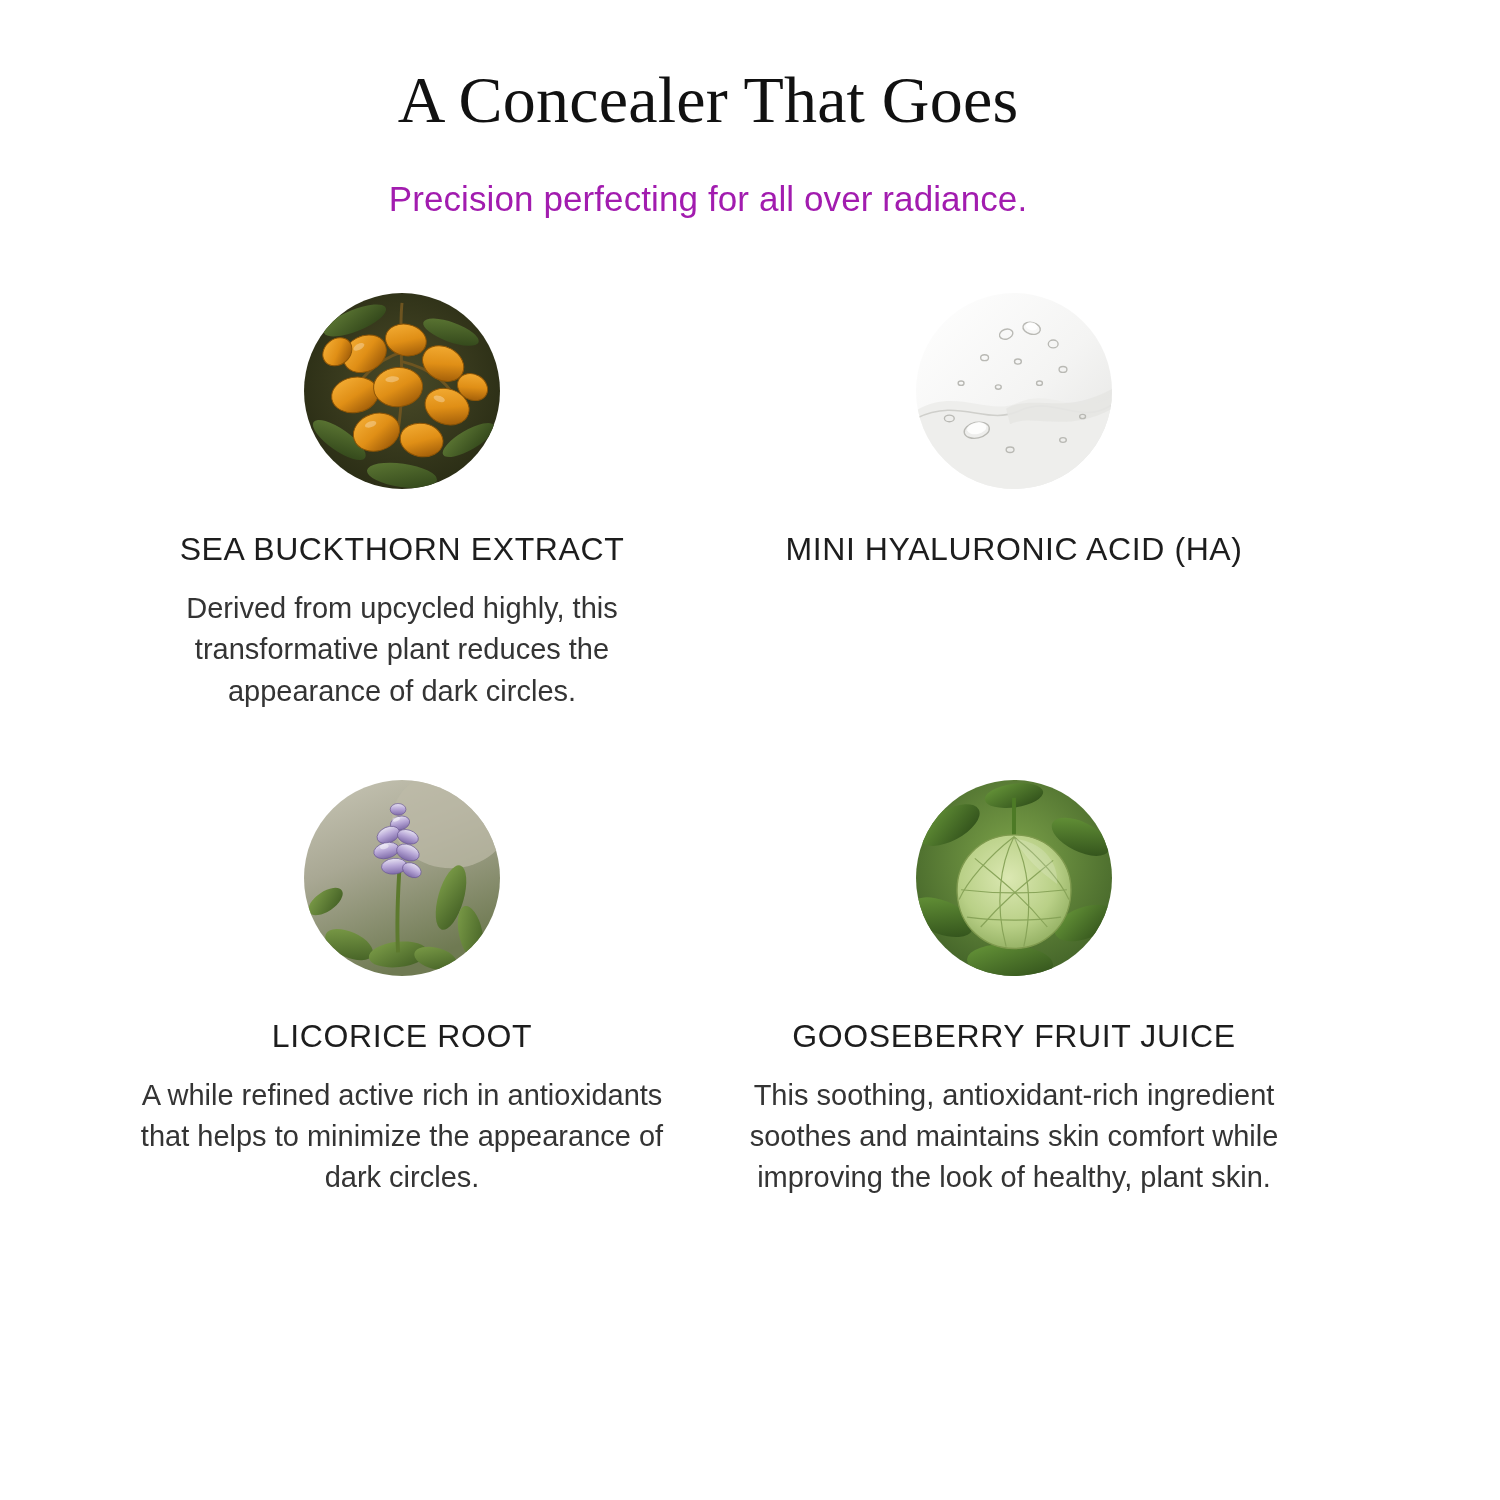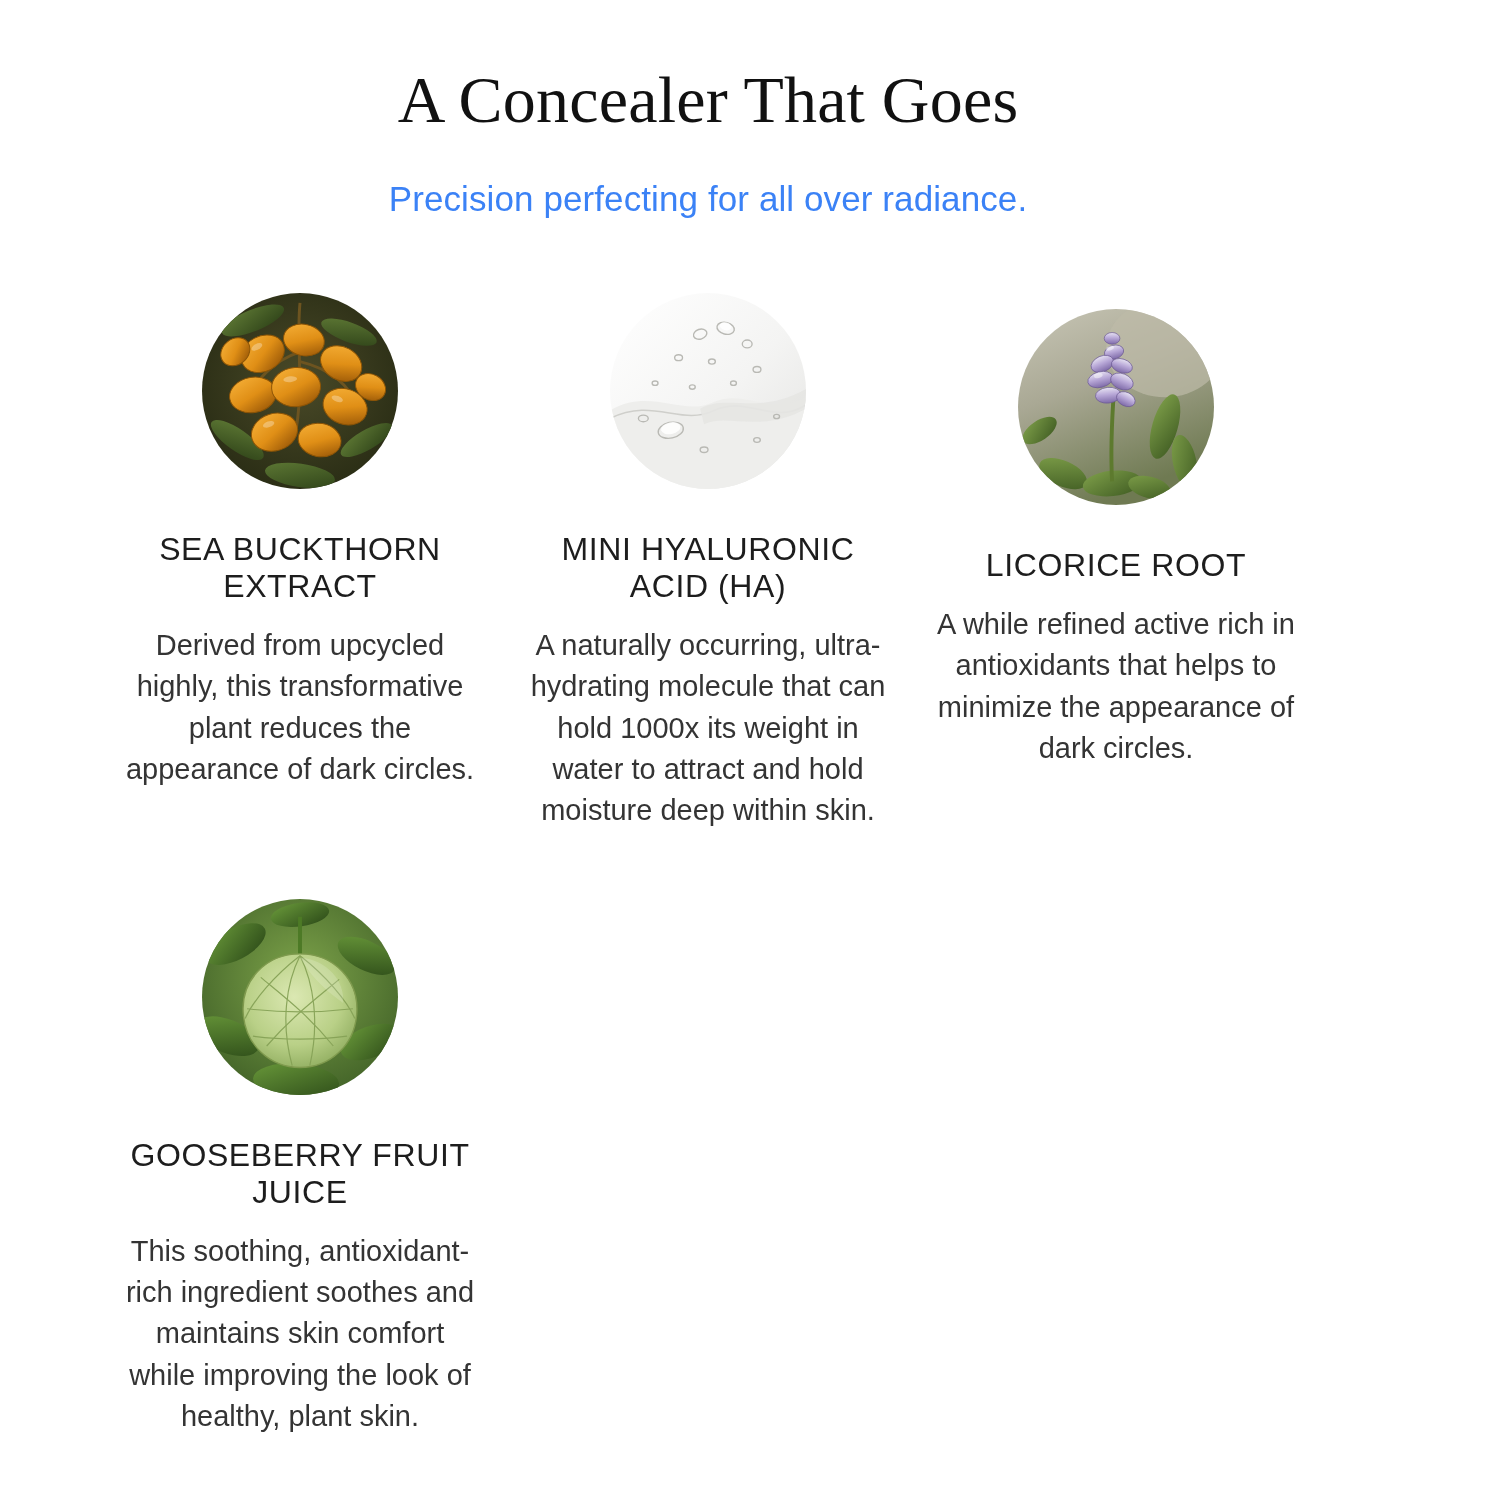--- a/index.html
+++ b/index.html
@@ -34,29 +34,29 @@
     letter-spacing: 0.2px;
     color: #111111;
     max-width: 1160px;
     margin: 0 auto;
   }
   .subhead {
     margin-top: 38px;
     font-family: "Liberation Sans", sans-serif;
     font-size: 35px;
     font-weight: 400;
-    color: #3b82f6;
+    color: #a21caf;
     letter-spacing: 0.1px;
   }
 
   
   .grid {
     margin-top: 74px;
     display: grid;
-    grid-template-columns: 1fr 1fr 1fr;
+    grid-template-columns: 1fr 1fr;
     column-gap: 0px;
     row-gap: 52px;
     padding: 0 96px;
   }
   .card {
     display: flex;
     flex-direction: column;
     align-items: center;
     text-align: center;
     padding: 0 24px;
@@ -190,21 +190,20 @@
             <ellipse cx="150" cy="150" rx="3.4" ry="2.4"></ellipse>
             <ellipse cx="170" cy="126" rx="3" ry="2.2"></ellipse>
           </g>
           <g fill="#ffffff" opacity="0.85">
             <ellipse cx="62" cy="138" rx="10" ry="6" transform="rotate(-12 62 138)"></ellipse>
             <ellipse cx="118" cy="34" rx="6" ry="4" transform="rotate(14 118 34)"></ellipse>
           </g>
         </svg>
       </div>
       <div class="card-title">MINI HYALURONIC ACID (HA)</div>
-      <div class="card-body">A naturally occurring, ultra-hydrating molecule that can hold 1000x its weight in water to attract and hold moisture deep within skin.</div>
     </div>
 
     <div class="card left row2">
       <div class="thumb">
         <svg viewBox="0 0 200 200" preserveAspectRatio="xMidYMid slice" aria-hidden="true">
           <defs>
             <linearGradient id="bgC" x1="0" y1="0" x2="0.4" y2="1">
               <stop offset="0%" stop-color="#c8c6b6"></stop>
               <stop offset="45%" stop-color="#a9a894"></stop>
               <stop offset="100%" stop-color="#6f7a52"></stop>

